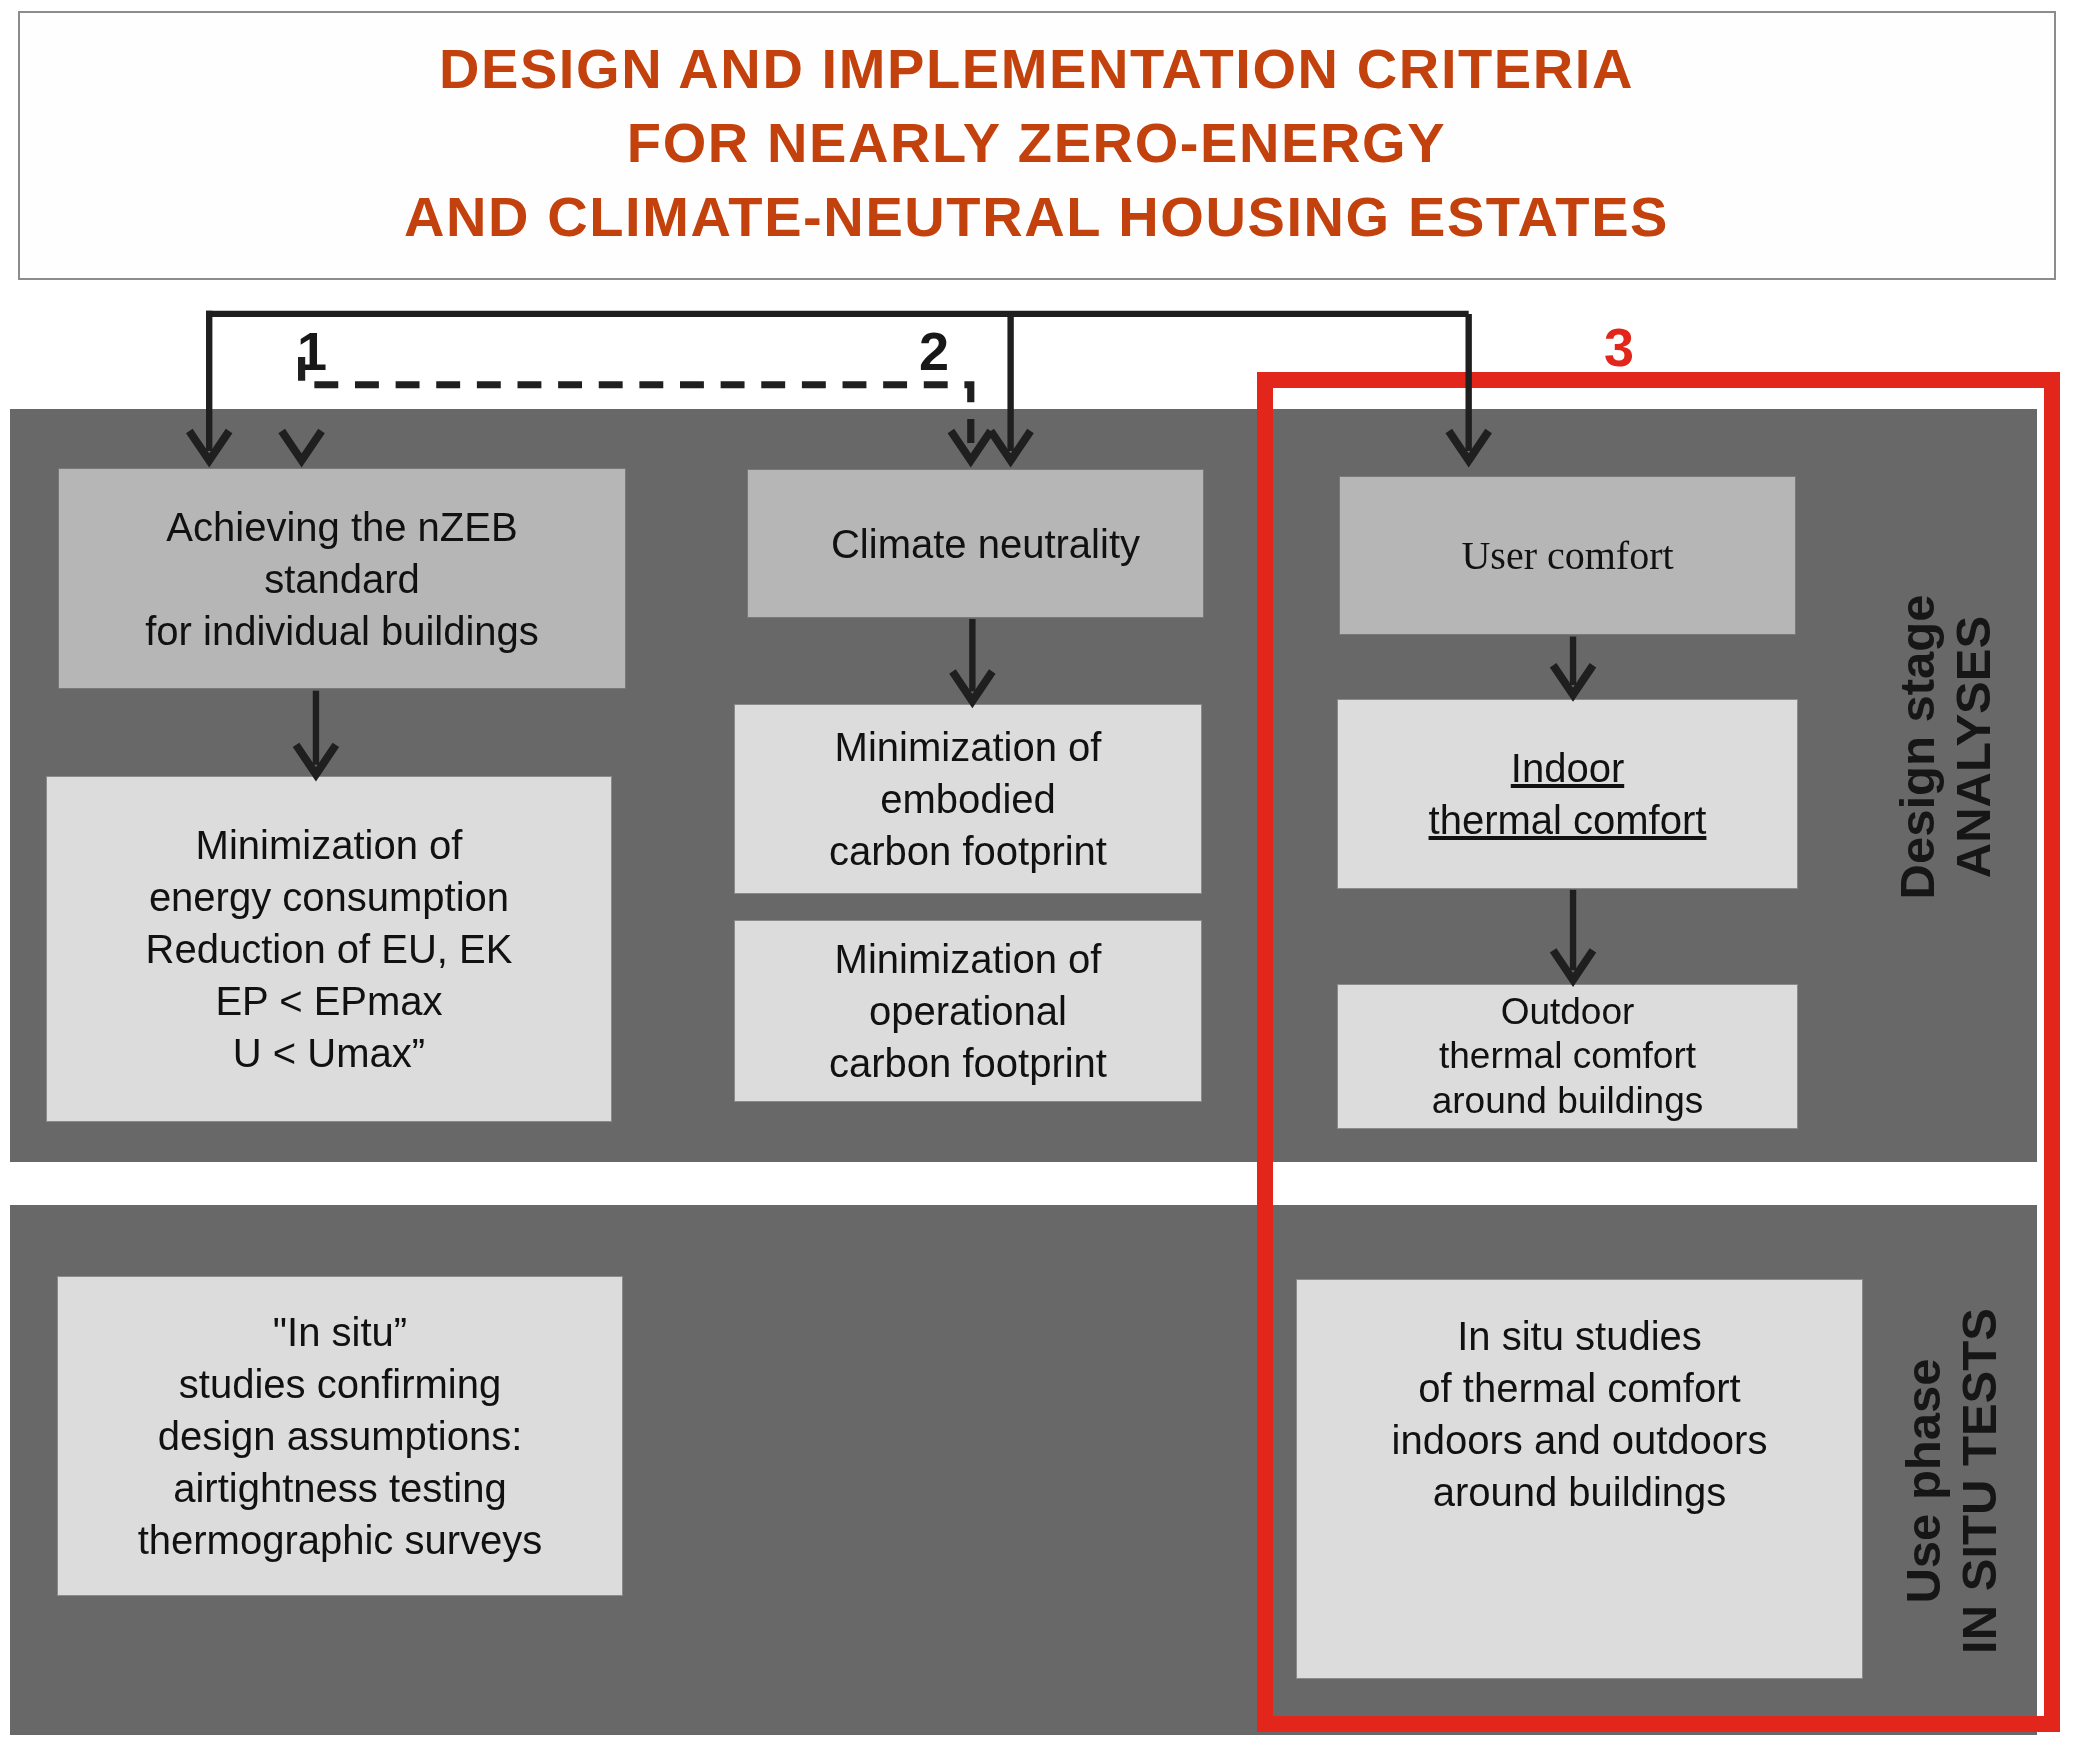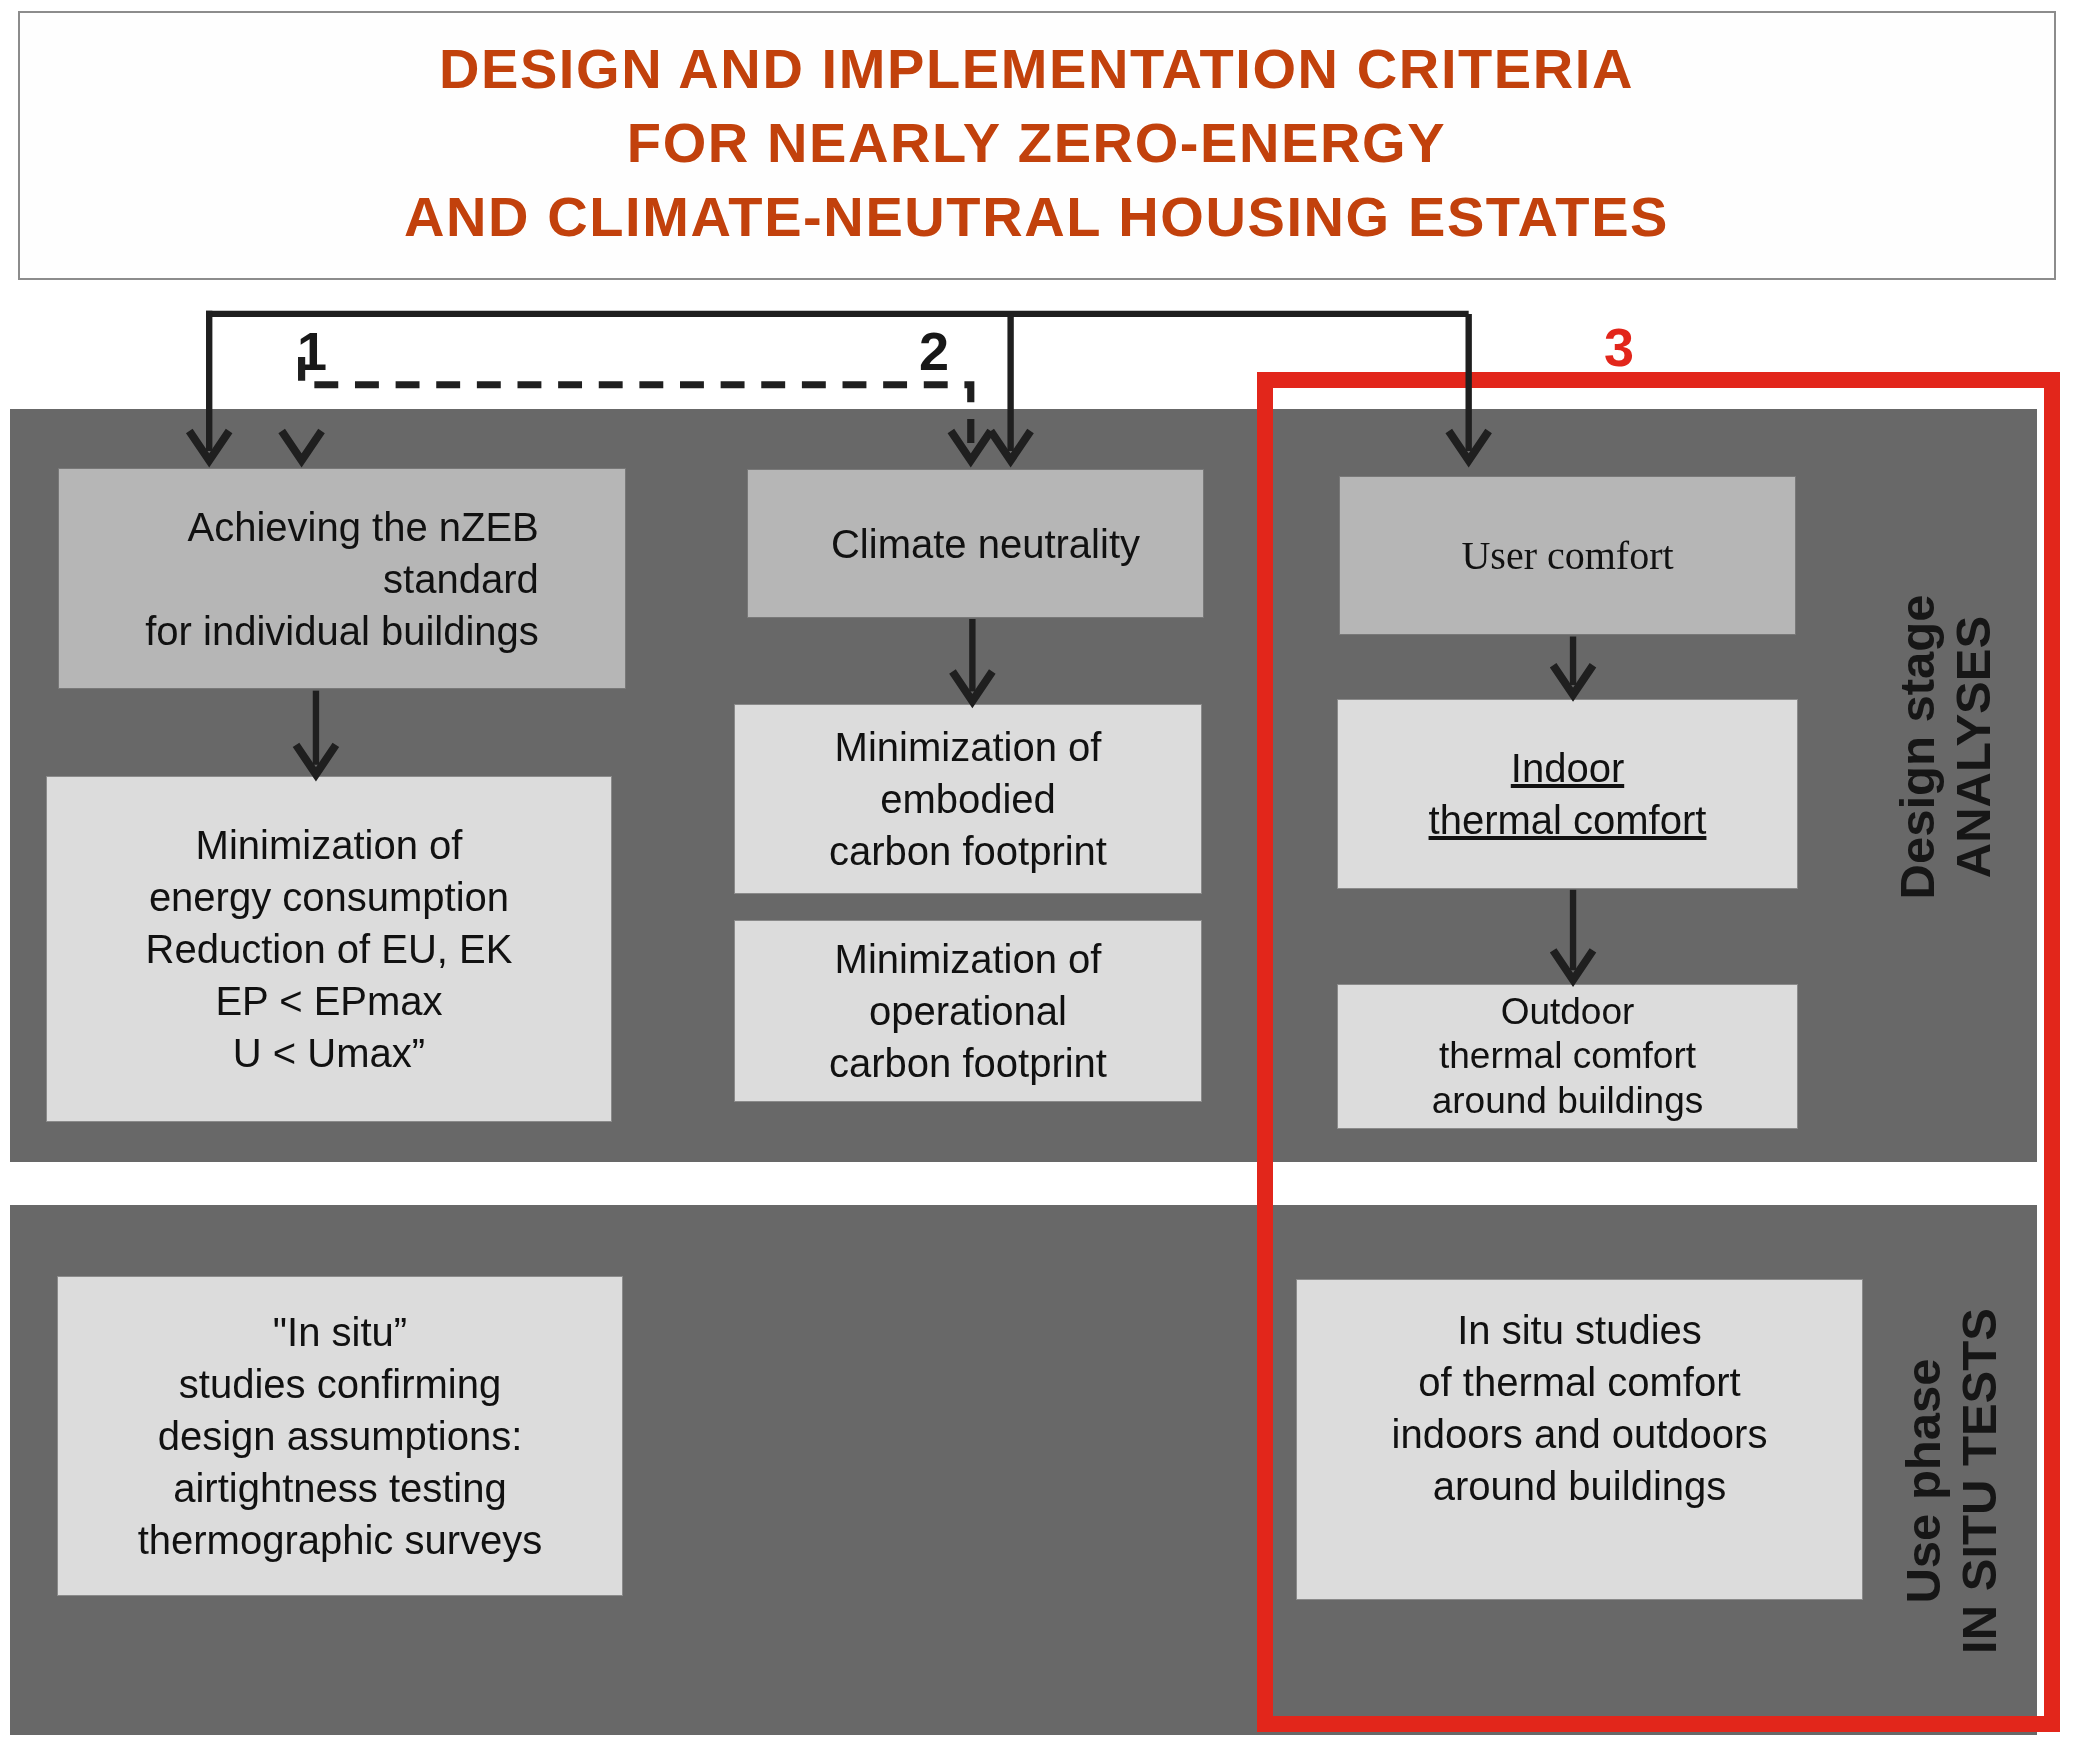--- a/index.html
+++ b/index.html
@@ -23,30 +23,30 @@
   #panel-use{top:1205px;height:530px;}
   
   .fbox{
     position:absolute;z-index:2;box-sizing:border-box;
     display:flex;align-items:center;justify-content:center;
     text-align:center;white-space:pre-line;
     font-size:40px;line-height:1.3;color:#111;
   }
   .fbox.medium{background:#b6b6b6;border:1.6px solid #787878;}
   .fbox.light{background:#dcdcdc;border:1.6px solid #8a8a8a;}
-  #box-nzeb       {left:58px;  top:468px;  width:568px; height:221px;text-align:right;}
+  #box-nzeb       {left:58px;  top:468px;  width:568px; height:221px;}
   #box-energy     {left:46px;  top:776px;  width:566px; height:346px;}
   #box-climate    {left:747px; top:469px;  width:457px; height:149px;padding-left:20px;}
   #box-embodied   {left:734px; top:704px;  width:468px; height:190px;}
   #box-operational{left:734px; top:920px; width:468px; height:182px;}
   #box-user       {left:1339px;top:476px;  width:457px; height:159px;font-family:Liberation Serif, serif;}
   #box-indoor     {left:1337px;top:699px;  width:461px; height:190px;text-decoration:underline;}
   #box-outdoor    {left:1337px;top:984px; width:461px; height:145px;font-size:37px;line-height:1.2;}
   #box-insitu-confirm{left:57px;  top:1276px;width:566px;height:320px;}
-  #box-insitu-comfort{left:1296px;top:1279px;width:567px;height:321px;align-items:flex-start;padding-top:24px;}
+  #box-insitu-comfort{left:1296px;top:1279px;width:567px;height:400px;align-items:flex-start;padding-top:30px;}
   
   .v-label{
     position:absolute;z-index:3;font-weight:bold;font-size:49px;line-height:1.14;
     text-align:center;white-space:nowrap;color:#161616;
     transform:translate(-50%,-50%) rotate(-90deg);
   }
   #label-design-stage{left:1946px;top:747px;}
   #label-use-phase{left:1952px;top:1481px;}
   
   #red-frame{

